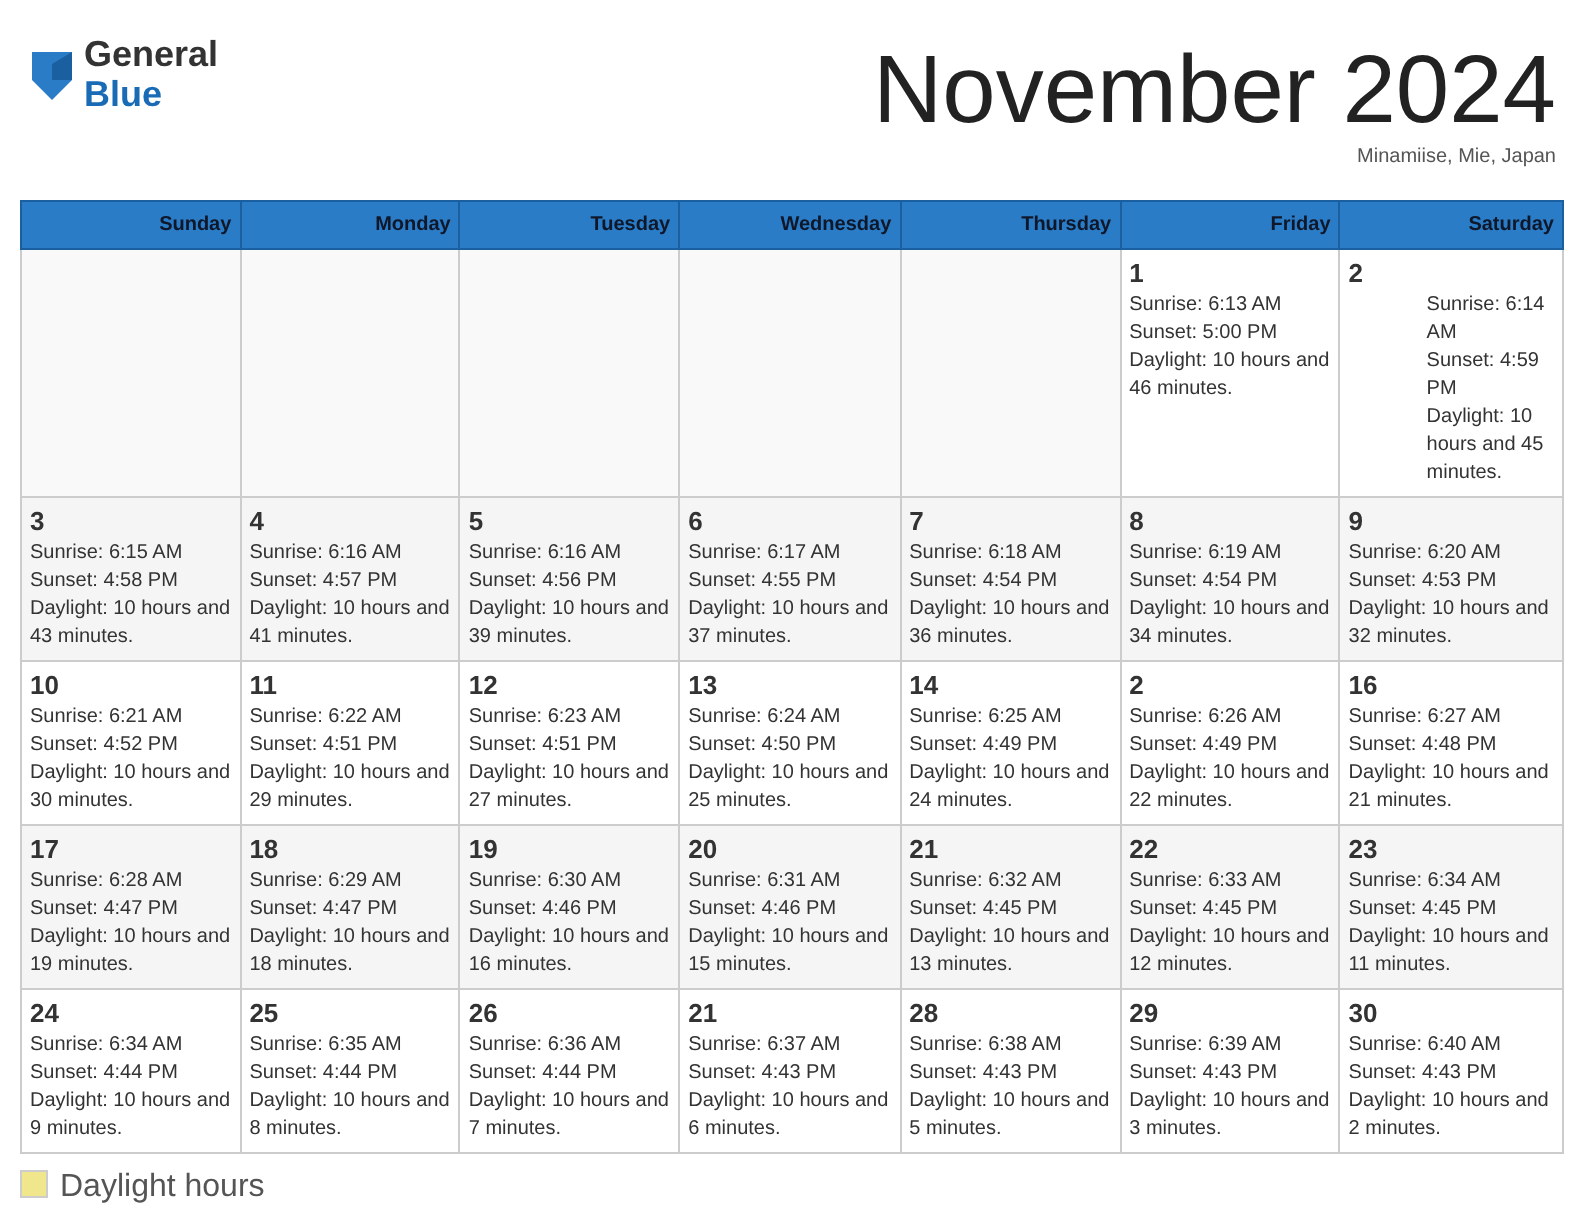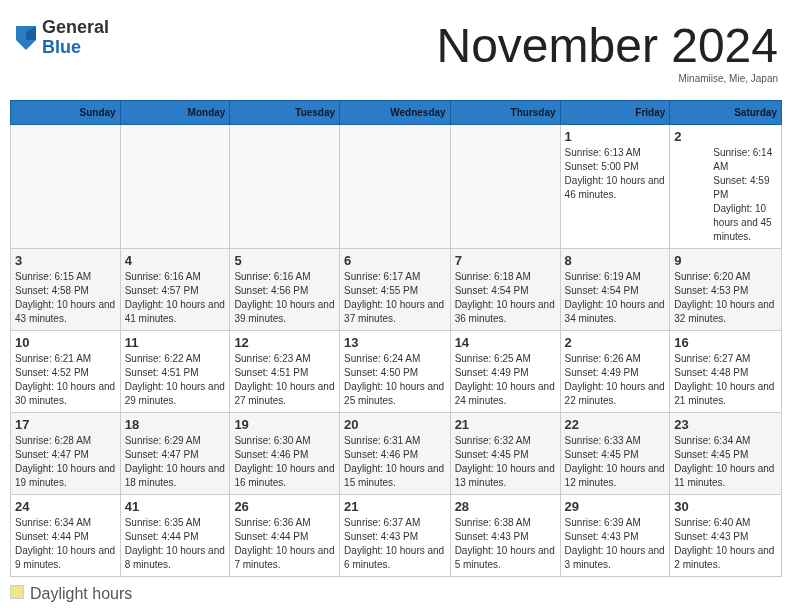--- a/index.html
+++ b/index.html
@@ -288,21 +288,21 @@
         </td>
       </tr>
       <tr>
         <td>
           <span class="day-number">24</span>
           <div class="day-info" style="white-space: pre-line;">Sunrise: 6:34 AM
 Sunset: 4:44 PM
 Daylight: 10 hours and 9 minutes.</div>
         </td>
         <td>
-          <span class="day-number">41</span>
+          <span class="day-number">25</span>
           <div class="day-info" style="white-space: pre-line;">Sunrise: 6:35 AM
 Sunset: 4:44 PM
 Daylight: 10 hours and 8 minutes.</div>
         </td>
         <td>
           <span class="day-number">26</span>
           <div class="day-info" style="white-space: pre-line;">Sunrise: 6:36 AM
 Sunset: 4:44 PM
 Daylight: 10 hours and 7 minutes.</div>
         </td>

